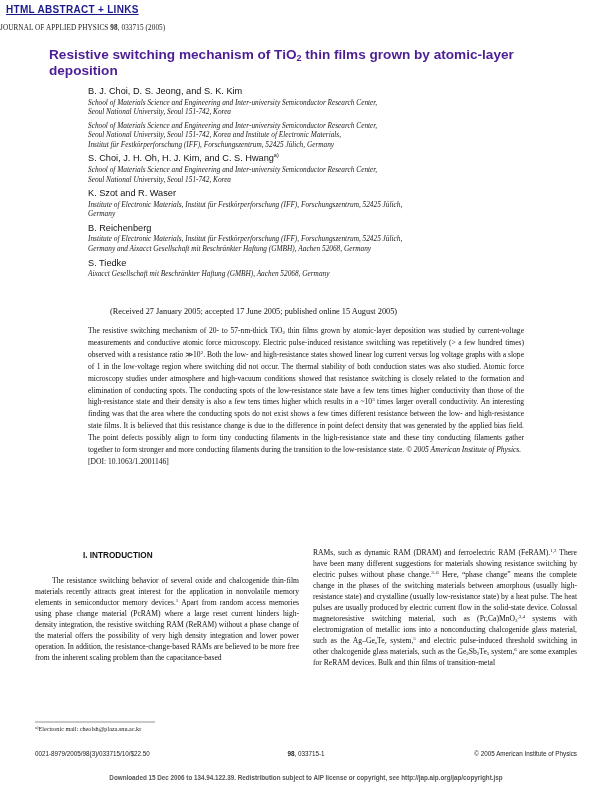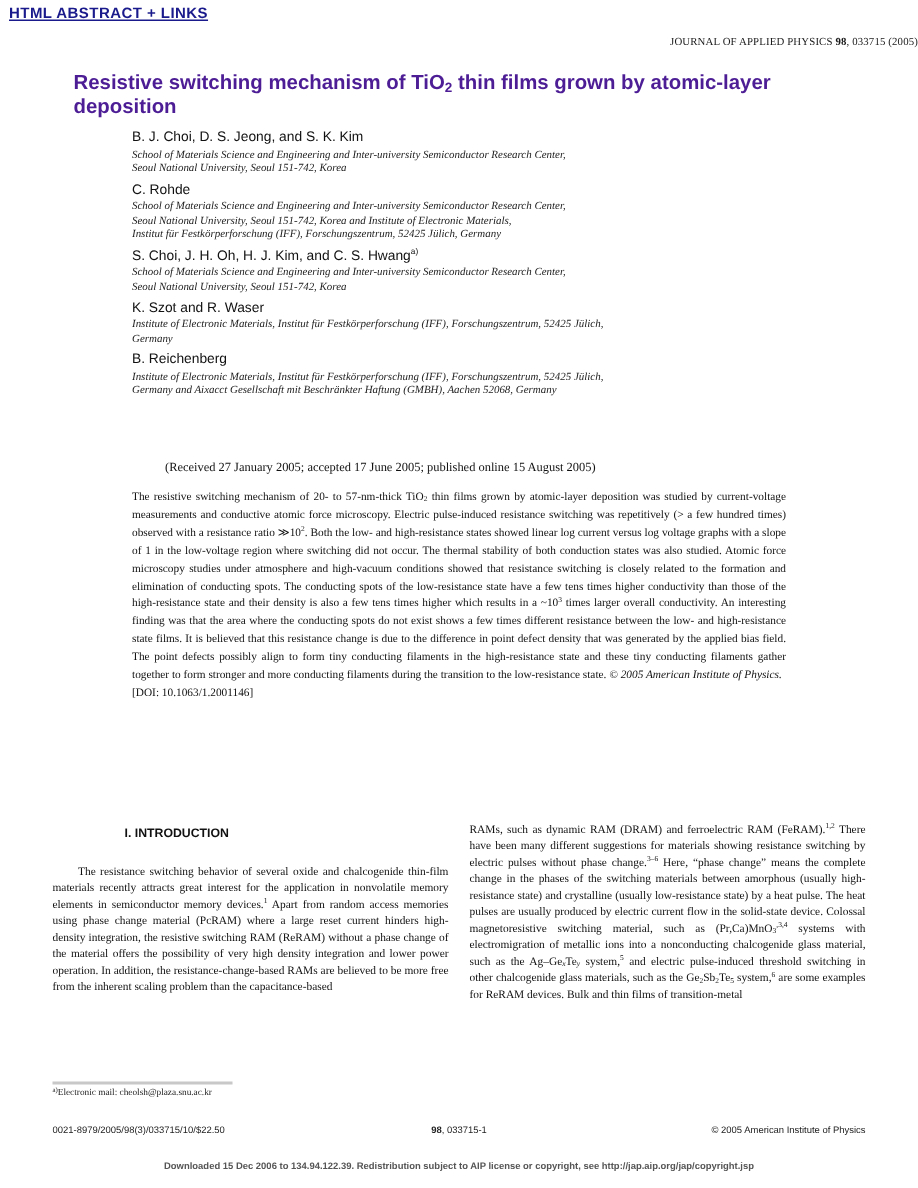--- a/index.html
+++ b/index.html
@@ -7,21 +7,21 @@
     .serif { font-family: "Liberation Serif", "DejaVu Serif", serif; }
     .sans { font-family: "Liberation Sans", "DejaVu Sans", sans-serif; }
 
     .top-link {
       position: absolute; left: 6px; top: 4px;
       font-family: Liberation Sans, sans-serif; font-size: 10px; letter-spacing: 0.3px;
       color: #1a1a8c; text-decoration: underline; font-weight: bold;
       cursor: pointer;
     }
     .journal-header {
-      position: absolute; left: 0; width: 612px; top: 24px; text-align: right;
+      position: absolute; left: 0; width: 612px; top: 24px; text-align: left;
       font-size: 7.2px; letter-spacing: 0.1px;
     }
     .journal-header b { font-weight: bold; }
 
     .title {
       position: absolute; left: 49px; top: 47px; width: 520px;
       font-size: 13.6px; font-weight: bold; line-height: 16px; color: #4c1d95;
     }
     .title sub { font-size: 9px; vertical-align: -2px; line-height: 0; }
 
@@ -88,21 +88,20 @@
 
 <div class="authors-block">
   <div class="author-group">
     <div class="author-names sans">B. J. Choi, D. S. Jeong, and S. K. Kim</div>
     <div class="affil serif">
       <div>School of Materials Science and Engineering and Inter-university Semiconductor Research Center,</div>
       <div>Seoul National University, Seoul 151-742, Korea</div>
     </div>
   </div>
   <div class="author-group">
-    <div class="author-names sans">C. Rohde</div>
     <div class="affil serif">
       <div>School of Materials Science and Engineering and Inter-university Semiconductor Research Center,</div>
       <div>Seoul National University, Seoul 151-742, Korea and Institute of Electronic Materials,</div>
       <div>Institut für Festkörperforschung (IFF), Forschungszentrum, 52425 Jülich, Germany</div>
     </div>
   </div>
   <div class="author-group">
     <div class="author-names sans"><span>S. Choi, J. H. Oh, H. J. Kim, and C. S. Hwang</span><sup>a)</sup></div>
     <div class="affil serif">
       <div>School of Materials Science and Engineering and Inter-university Semiconductor Research Center,</div>
@@ -116,20 +115,26 @@
       <div>Germany</div>
     </div>
   </div>
   <div class="author-group">
     <div class="author-names sans">B. Reichenberg</div>
     <div class="affil serif">
       <div>Institute of Electronic Materials, Institut für Festkörperforschung (IFF), Forschungszentrum, 52425 Jülich,</div>
       <div>Germany and Aixacct Gesellschaft mit Beschränkter Haftung (GMBH), Aachen 52068, Germany</div>
     </div>
   </div>
+  <div class="author-group">
+    <div class="author-names sans">S. Tiedke</div>
+    <div class="affil serif">
+      <div>Aixacct Gesellschaft mit Beschränkter Haftung (GMBH), Aachen 52068, Germany</div>
+    </div>
+  </div>
 </div>
 
 <div class="dates serif">(Received 27 January 2005; accepted 17 June 2005; published online 15 August 2005)</div>
 
 <div class="abstract serif"><span>The resistive switching mechanism of 20- to 57-nm-thick TiO</span><sub>2</sub><span> thin films grown by atomic-layer deposition was studied by current-voltage measurements and conductive atomic force microscopy. Electric pulse-induced resistance switching was repetitively (&gt; a few hundred times) observed with a resistance ratio ≫10</span><sup>2</sup><span>. Both the low- and high-resistance states showed linear log current versus log voltage graphs with a slope of 1 in the low-voltage region where switching did not occur. The thermal stability of both conduction states was also studied. Atomic force microscopy studies under atmosphere and high-vacuum conditions showed that resistance switching is closely related to the formation and elimination of conducting spots. The conducting spots of the low-resistance state have a few tens times higher conductivity than those of the high-resistance state and their density is also a few tens times higher which results in a ~10</span><sup>3</sup><span> times larger overall conductivity. An interesting finding was that the area where the conducting spots do not exist shows a few times different resistance between the low- and high-resistance state films. It is believed that this resistance change is due to the difference in point defect density that was generated by the applied bias field. The point defects possibly align to form tiny conducting filaments in the high-resistance state and these tiny conducting filaments gather together to form stronger and more conducting filaments during the transition to the low-resistance state. </span><span class="ital">© 2005 American Institute of Physics.</span><span class="doi">[DOI: 10.1063/1.2001146]</span></div>
 
 <div class="section-heading sans">I. INTRODUCTION</div>
 
 <div class="col col-left serif"><span>The resistance switching behavior of several oxide and chalcogenide thin-film materials recently attracts great interest for the application in nonvolatile memory elements in semiconductor memory devices.</span><sup>1</sup><span> Apart from random access memories using phase change material (PcRAM) where a large reset current hinders high-density integration, the resistive switching RAM (ReRAM) without a phase change of the material offers the possibility of very high density integration and lower power operation. In addition, the resistance-change-based RAMs are believed to be more free from the inherent scaling problem than the capacitance-based</span></div>
 

